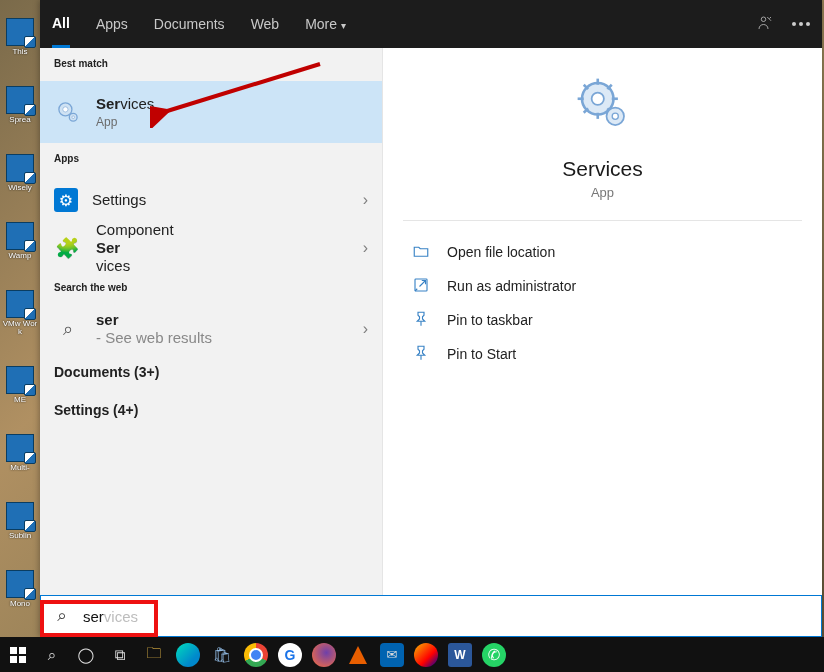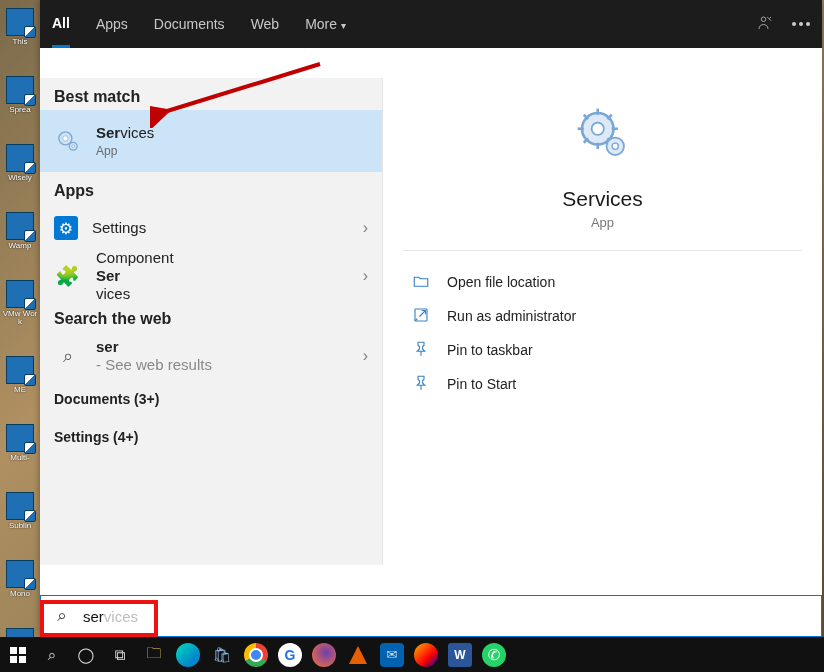--- a/index.html
+++ b/index.html
@@ -11,53 +11,53 @@
     overflow: hidden;
     position: relative;
     background: #34322c;
   }
   .desktop {
     position: absolute; inset: 0;
     background: linear-gradient(135deg,#7a6a4a 0%,#b09062 30%,#8c7a52 60%,#5d5036 100%);
   }
   .desk-icons {
     position: absolute; left:0; top:0; width:40px; height:640px;
-    display:flex; flex-direction:column; gap:30px; padding-top:8px; align-items:center;
+    display:flex; flex-direction:column; gap:30px; padding-top:18px; align-items:center;
   }
   .dicon { width:36px; height:52px; text-align:center; font-size:8px; color:#fff;
     text-shadow:0 0 2px #000; word-break:break-all; line-height:1; }
   .dicon .ibox { width:28px; height:28px; margin:0 auto 2px; background:#1f6fb5;
     border:1px solid #0a3d62; position:relative; }
   .dicon .ibox::after { content:""; position:absolute; right:-3px; bottom:-3px;
     width:10px;height:10px;background:#fff;border-radius:2px;
     border:1px solid #0a3d62;
     background:linear-gradient(135deg,#fff 45%,#1f6fb5 46%); }
 
   
   .search-panel {
     position:absolute; left:40px; top:0; width:782px; height:637px;
-    background:#ffffff; box-shadow:-1px 0 6px rgba(0,0,0,.3);
-    display:flex; flex-direction:column;gap:30px;
+    background:#4d7c0f; box-shadow:-1px 0 6px rgba(0,0,0,.3);
+    display:flex; flex-direction:column;
   }
   .topbar {
     height:48px; background:#1c1c1c; display:flex; align-items:center;
     padding:0 12px; color:#c8c8c8; font-size:14px;
   }
   .tabs { display:flex; gap:26px; flex:1; }
   .tab { cursor:pointer; display:flex; align-items:center; gap:4px; height:48px;}
   .tab.active { color:#fff; border-bottom:3px solid #0078d4; font-weight:600;}
   .tab .chev::before { content:"▾"; font-size:10px; }
   .topicons { display:flex; gap:18px; align-items:center; color:#ccc; }
   .feedback-icon svg { width:18px; height:18px; stroke:#ccc; fill:none; }
   .dots { display:flex; gap:3px; }
   .dots span { width:4px;height:4px;border-radius:50%;background:#ccc;display:block;}
 
   .panel-body { flex:1; display:flex; min-height:0;}
   .leftcol { width:342px; background:#f2f2f2; display:flex; flex-direction:column;}
-  .section-head { padding:10px 14px 4px; font-size:16px; font-weight:600; color:#222;}
+  .section-head { padding:10px 14px 12px; font-size:10px; font-weight:600; color:#222;}
   .row {
     display:flex; align-items:center; gap:14px; padding:6px 14px; height:48px;
     font-size:15px; color:#222; position:relative; cursor:pointer;
   }
   .row.bestmatch { background:#cce4f7; height:62px;}
   .row .rico { width:28px; height:28px; display:flex; align-items:center;
     justify-content:center; font-size:18px;}
   .row .rtxt { flex:1; display:flex; flex-direction:column; line-height:1.2;}
   .row .rtxt .subtitle { font-size:12px; color:#6b6b6b; margin-top:2px;}
   .row .arrow { color:#808080; font-size:16px; }

